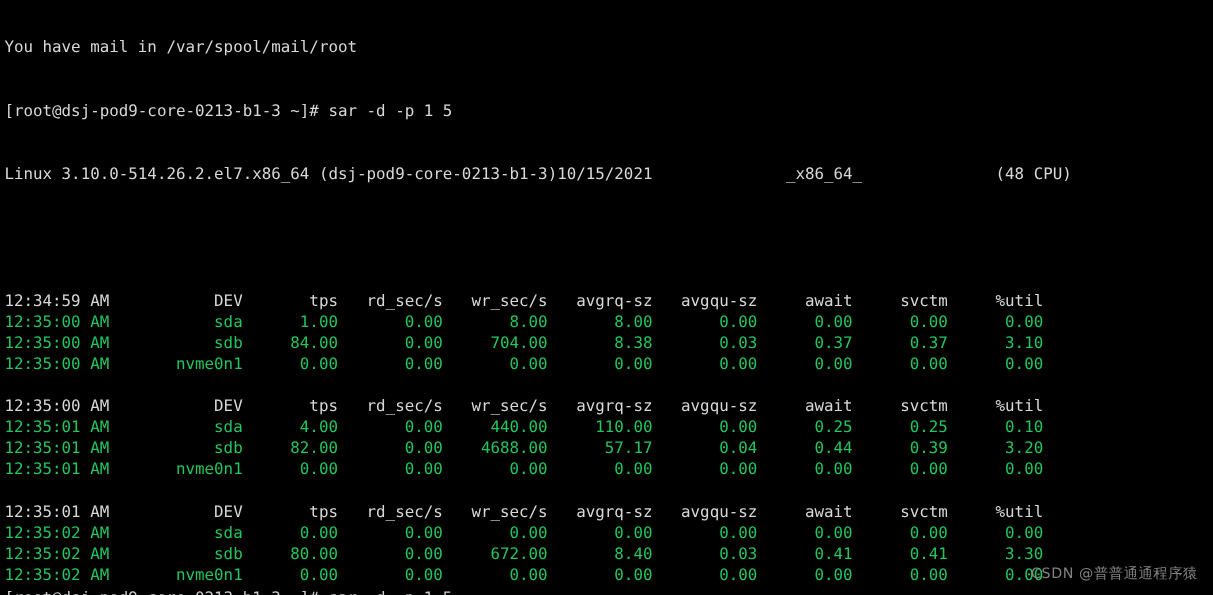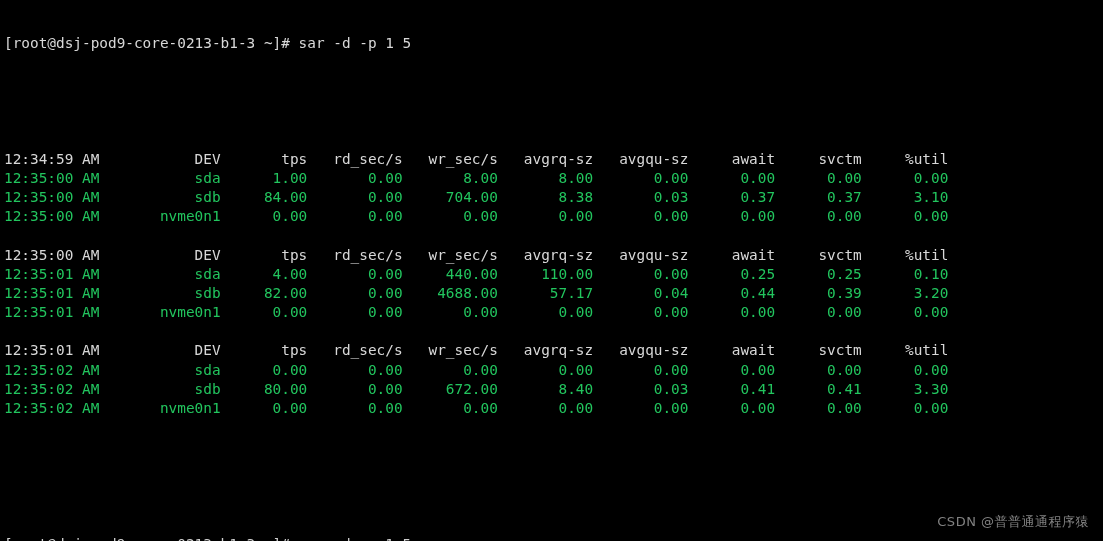--- a/index.html
+++ b/index.html
@@ -63,21 +63,23 @@
     font-size: 14.4px;
     line-height: 19.2px;
   }
 </style>
 </head>
 <body>
 
 <div id="terminal">
 
   <div id="screen">
+    <div class="line prompt">You have mail in /var/spool/mail/root</div>
     <div class="line prompt">[root@dsj-pod9-core-0213-b1-3 ~]# sar -d -p 1 5</div>
+    <div class="line hdr" id="banner-line">Linux 3.10.0-514.26.2.el7.x86_64 (dsj-pod9-core-0213-b1-3)10/15/2021              _x86_64_              (48 CPU)</div>
     <div class="line blank"> </div>
     <div id="blocks"><div class="line hdr">12:34:59 AM           DEV       tps   rd_sec/s   wr_sec/s   avgrq-sz   avgqu-sz     await     svctm     %util</div><div class="line data">12:35:00 AM           sda      1.00       0.00       8.00       8.00       0.00      0.00      0.00      0.00</div><div class="line data">12:35:00 AM           sdb     84.00       0.00     704.00       8.38       0.03      0.37      0.37      3.10</div><div class="line data">12:35:00 AM       nvme0n1      0.00       0.00       0.00       0.00       0.00      0.00      0.00      0.00</div><div class="line blank"> </div><div class="line hdr">12:35:00 AM           DEV       tps   rd_sec/s   wr_sec/s   avgrq-sz   avgqu-sz     await     svctm     %util</div><div class="line data">12:35:01 AM           sda      4.00       0.00     440.00     110.00       0.00      0.25      0.25      0.10</div><div class="line data">12:35:01 AM           sdb     82.00       0.00    4688.00      57.17       0.04      0.44      0.39      3.20</div><div class="line data">12:35:01 AM       nvme0n1      0.00       0.00       0.00       0.00       0.00      0.00      0.00      0.00</div><div class="line blank"> </div><div class="line hdr">12:35:01 AM           DEV       tps   rd_sec/s   wr_sec/s   avgrq-sz   avgqu-sz     await     svctm     %util</div><div class="line data">12:35:02 AM           sda      0.00       0.00       0.00       0.00       0.00      0.00      0.00      0.00</div><div class="line data">12:35:02 AM           sdb     80.00       0.00     672.00       8.40       0.03      0.41      0.41      3.30</div><div class="line data">12:35:02 AM       nvme0n1      0.00       0.00       0.00       0.00       0.00      0.00      0.00      0.00</div><div class="line blank"> </div></div>
     
   </div>
 
   <div id="cursor-line">[root@dsj-pod9-core-0213-b1-3 ~]# sar -d -p 1 5</div>
 
   <div id="watermark">CSDN @普普通通程序猿</div>
 </div>
 

